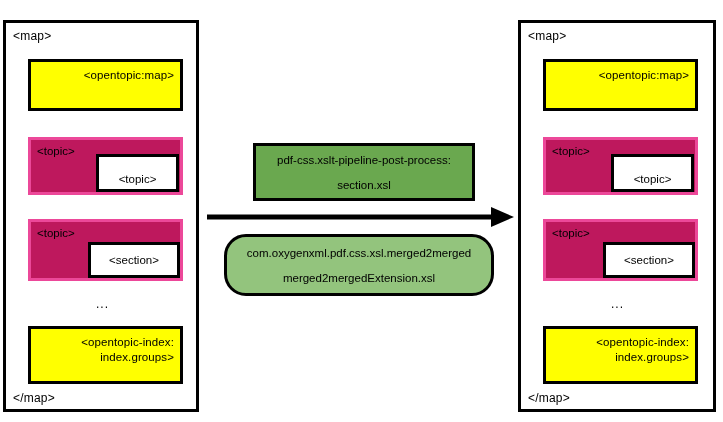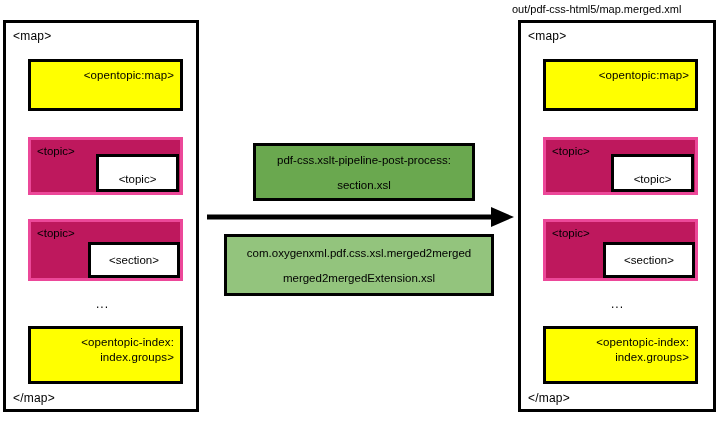--- a/index.html
+++ b/index.html
@@ -98,38 +98,37 @@
     box-sizing: border-box;
     display: flex;
     flex-direction: column;
     justify-content: center;
     text-align: center;
     font-size: 11.5px;
     line-height: 14px;
   }
   .proc .l1 { margin-bottom: 11px; }
   .proc-dark { background: #6aa84f; }
-  .proc-light { background: #93c47d; }
+  .proc-light { background: #93c47d; border-radius: 22px; }
   
   .arrow-wrap {
     position: absolute;
     left: 207px;
     top: 206px;
     width: 308px;
     height: 22px;
   }
   .arrow-wrap svg { display: block; }
 </style>
 </head>
 <body>
 
 <div class="stage">
 
 
-  <div class="caption" style="left:512px; top:3px;">out/pdf-css-html5/map.merged.xml</div>
 
   <div class="panel" style="left:3px; top:20px; width:196px; height:392px;">
 
     <div class="panel-tag" style="left:7px; top:6px;">&lt;map&gt;</div>
 
     <div class="node-yellow" style="left:22px; top:36px; width:155px; height:52px;">
       <span>&lt;opentopic:map&gt;</span>
     </div>
 
     <div class="node-box" style="left:22px; top:114px; width:155px; height:58px;">

